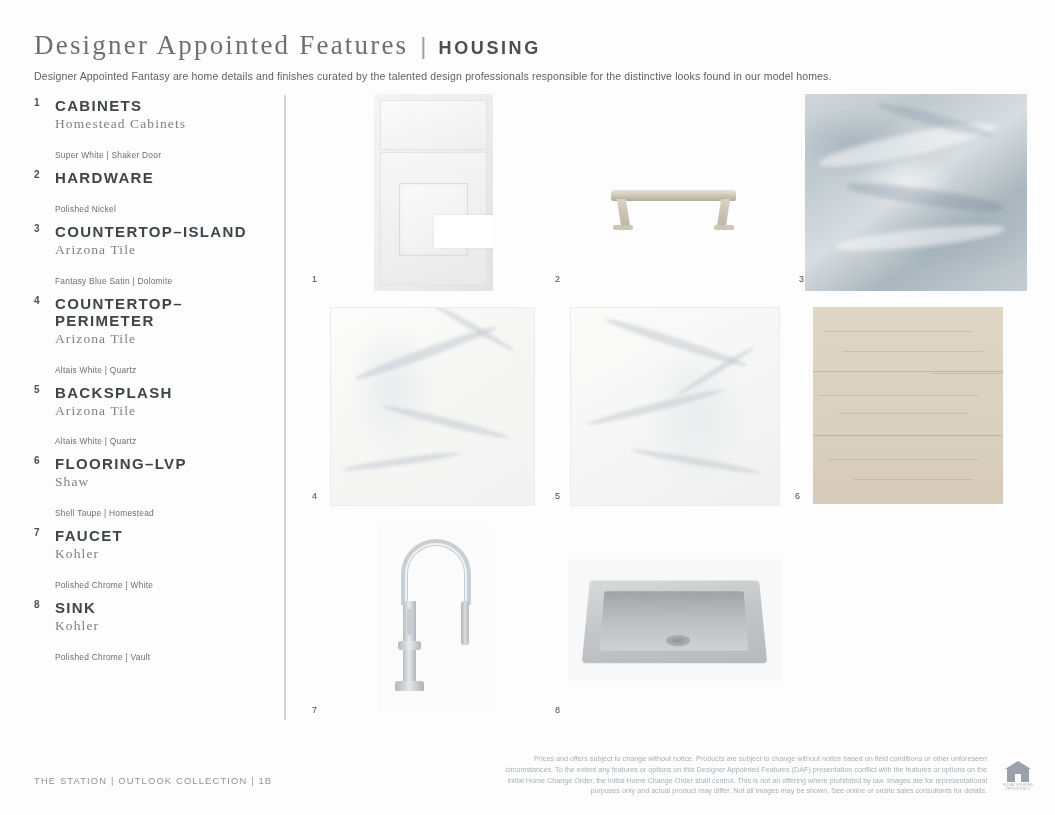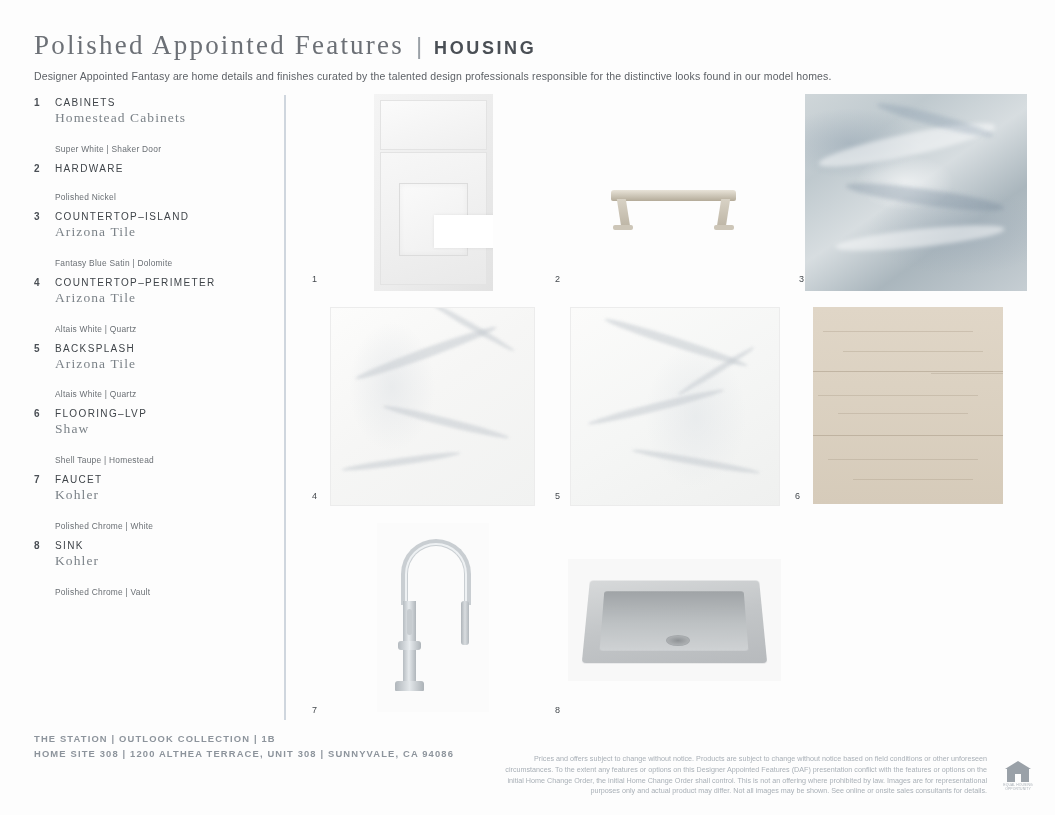--- a/index.html
+++ b/index.html
@@ -76,22 +76,22 @@
   .feature .num {
     position: absolute;
     left: 0;
     top: 0;
     font-size: 10px;
     font-weight: 700;
     color: #4a4f55;
     letter-spacing: 0.5px;
   }
   .feature .cat {
-    font-size: 10px;
-    font-weight: 400;
+    font-size: 15px;
+    font-weight: 700;
     letter-spacing: 1.35px;
     color: #3f4449;
     text-transform: uppercase;
   }
   .feature .brand {
     font-family: "Liberation Serif", serif;
     font-size: 13.5px;
     color: #7b8288;
     letter-spacing: 1.1px;
     margin-top: 3px;
@@ -289,23 +289,23 @@
     position: absolute; left: 98px; top: 76px; width: 22px; height: 9px;
     background: radial-gradient(ellipse at center,#8e9295,#b9bcbe);
     border-radius: 50%;
     border: 1px solid #a4a8ab;
   }
 
   
   .footer-left {
     position: absolute;
     left: 34px;
-    top: 732px;
+    top: 774px;
     font-size: 9.4px;
-    font-weight: 700;
+    font-weight: 400;
     letter-spacing: 1.15px;
     color: #8d949c;
     line-height: 1.55;
   }
   .footer-disclaimer {
     position: absolute;
     left: 504px;
     top: 754px;
     width: 483px;
     text-align: right;
@@ -341,21 +341,21 @@
     color: #a7aeb5;
   }
 </style>
 </head>
 <body>
 
 <div class="page">
 
   <div class="header">
     <div class="title-row">
-      <span class="title-main">Polished Appointed Features</span>
+      <span class="title-main">Designer Appointed Features</span>
       <span class="title-divider">|</span>
       <span class="title-sub">HOUSING</span>
     </div>
     <div class="subtitle">Designer Appointed Fantasy are home details and finishes curated by the talented design professionals responsible for the distinctive looks found in our model homes.</div>
   </div>
 
   <div class="features">
 
     <div class="feature">
       <span class="num">1</span>
@@ -502,21 +502,20 @@
     <div class="basin-outer"></div>
     <div class="basin-inner"></div>
     <div class="drain"></div>
   </div>
   <div class="swatch" style="left:555px; top:705px;">
     <div class="label">8</div>
   </div>
 
   <div class="footer-left">
     <div>THE STATION | OUTLOOK COLLECTION | 1B</div>
-    <div>HOME SITE 308  |  1200 ALTHEA TERRACE, UNIT 308  |  SUNNYVALE, CA 94086</div>
   </div>
 
   <div class="footer-disclaimer">Prices and offers subject to change without notice. Products are subject to change without notice based on field conditions or other unforeseen circumstances. To the extent any features or options on this Designer Appointed Features (DAF) presentation conflict with the features or options on the initial Home Change Order, the initial Home Change Order shall control. This is not an offering where prohibited by law. Images are for representational purposes only and actual product may differ. Not all images may be shown. See online or onsite sales consultants for details.</div>
 
   <div class="eho">
     <div class="roofline"></div>
     <div class="house"></div>
     <div class="door"></div>
     <div class="caption">EQUAL HOUSING OPPORTUNITY</div>
   </div>

